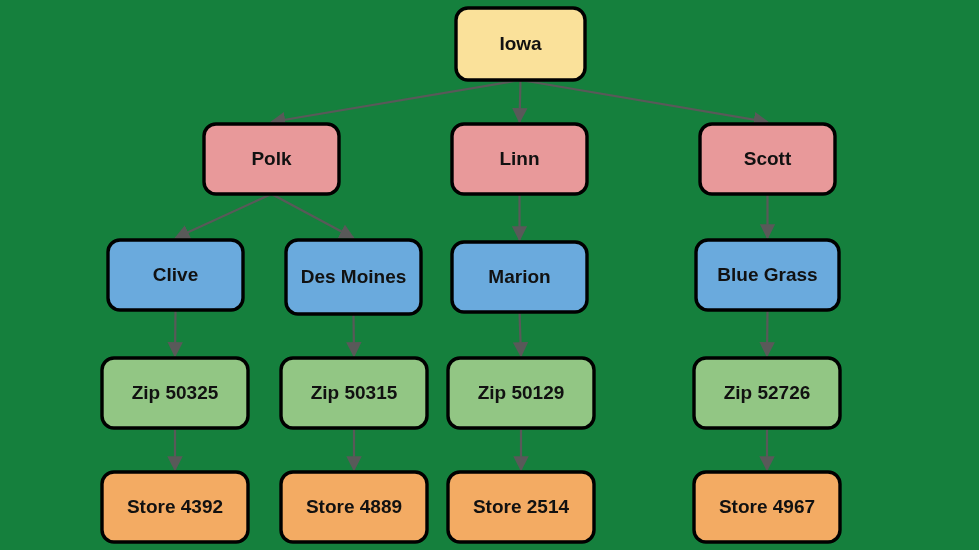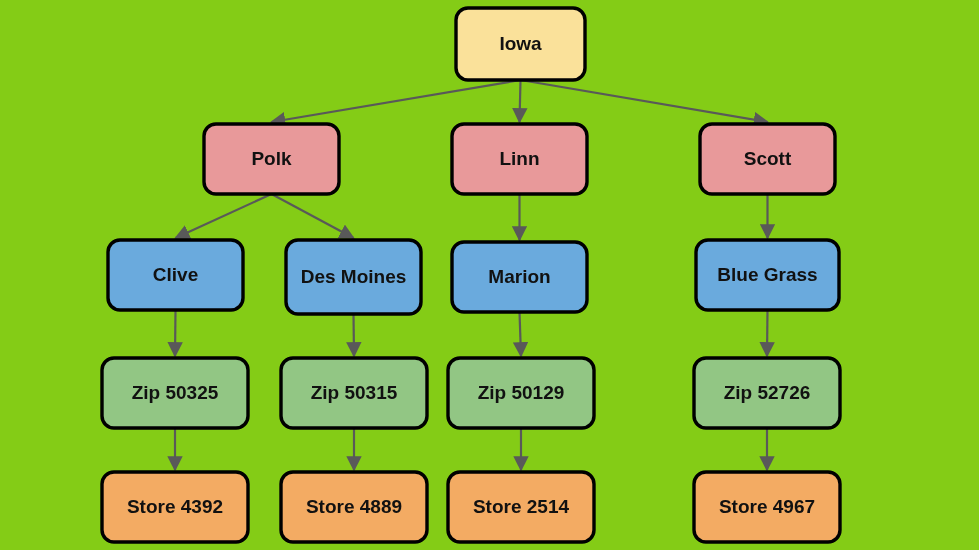--- a/index.html
+++ b/index.html
@@ -7,21 +7,21 @@
     padding: 0;
     background: #ffffff;
   }
   body {
     font-family: "Liberation Sans", sans-serif;
   }
   #diagram-root {
     position: relative;
     width: 979px;
     height: 550px;
-    background: #84cc16;
+    background: #15803d;
     overflow: hidden;
   }
   svg#diagram-svg {
     display: block;
     width: 979px;
     height: 550px;
   }
   .node-rect {
     stroke: #000000;
     stroke-width: 3.4;

